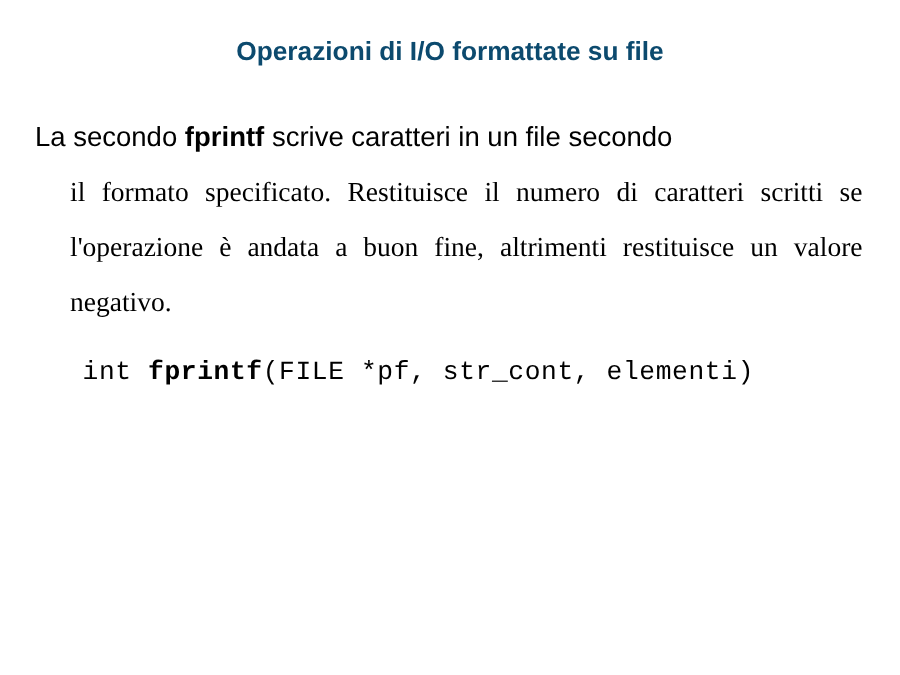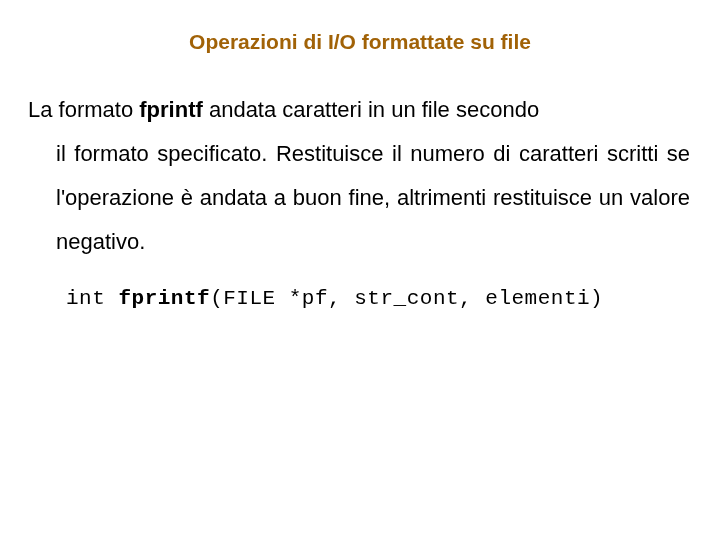--- a/index.html
+++ b/index.html
@@ -14,33 +14,34 @@
   .slide {
     box-sizing: border-box;
     width: 720px;
     height: 540px;
     padding: 30px 28px 30px 28px;
   }
   .title {
     text-align: center;
     font-weight: bold;
     font-size: 21px;
-    color: #a16207;
+    color: #0c4a6e;
     margin: 0 0 34px 0;
   }
   .body {
     font-size: 22px;
     line-height: 2.0;
     text-align: justify;
     text-justify: inter-word;
     padding: 0 2px 0 0;
   }
   .body .indent {
     display: block;
     padding-left: 28px;
+    font-family: Liberation Serif, serif;
   }
   .code {
     font-family: "Courier New", Courier, monospace;
     font-size: 21px;
     margin-top: 23px;
     padding-left: 38px;
     letter-spacing: 0.5px;
   }
   .code .kw {
     font-weight: normal;
@@ -50,21 +51,21 @@
   }
 </style>
 </head>
 <body>
 
 <div class="slide">
 
   <h1 class="title">Operazioni di I/O formattate su file</h1>
 
   <div class="body">
-    <span>La formato </span><b>fprintf</b><span> andata caratteri in un file secondo</span>
+    <span>La secondo </span><b>fprintf</b><span> scrive caratteri in un file secondo</span>
     <span class="indent">il formato specificato. Restituisce il numero di caratteri scritti se l'operazione è andata a buon fine, altrimenti restituisce un valore negativo.</span>
   </div>
 
   <div class="code">
     <span class="kw">int </span><span class="fn">fprintf</span><span class="kw">(FILE *pf, str_cont, elementi)</span>
   </div>
 
 </div>
 
 </body></html>

